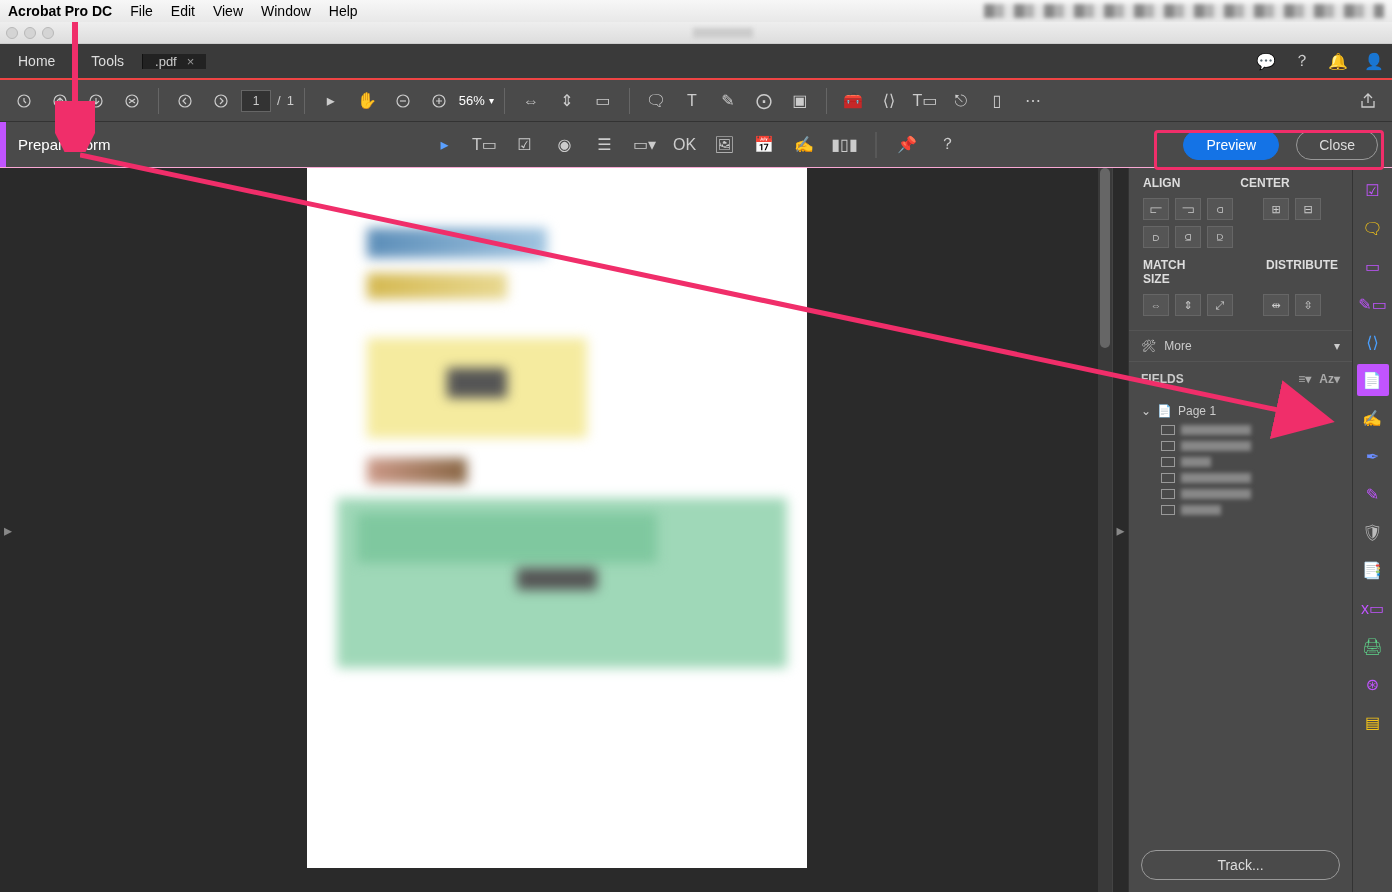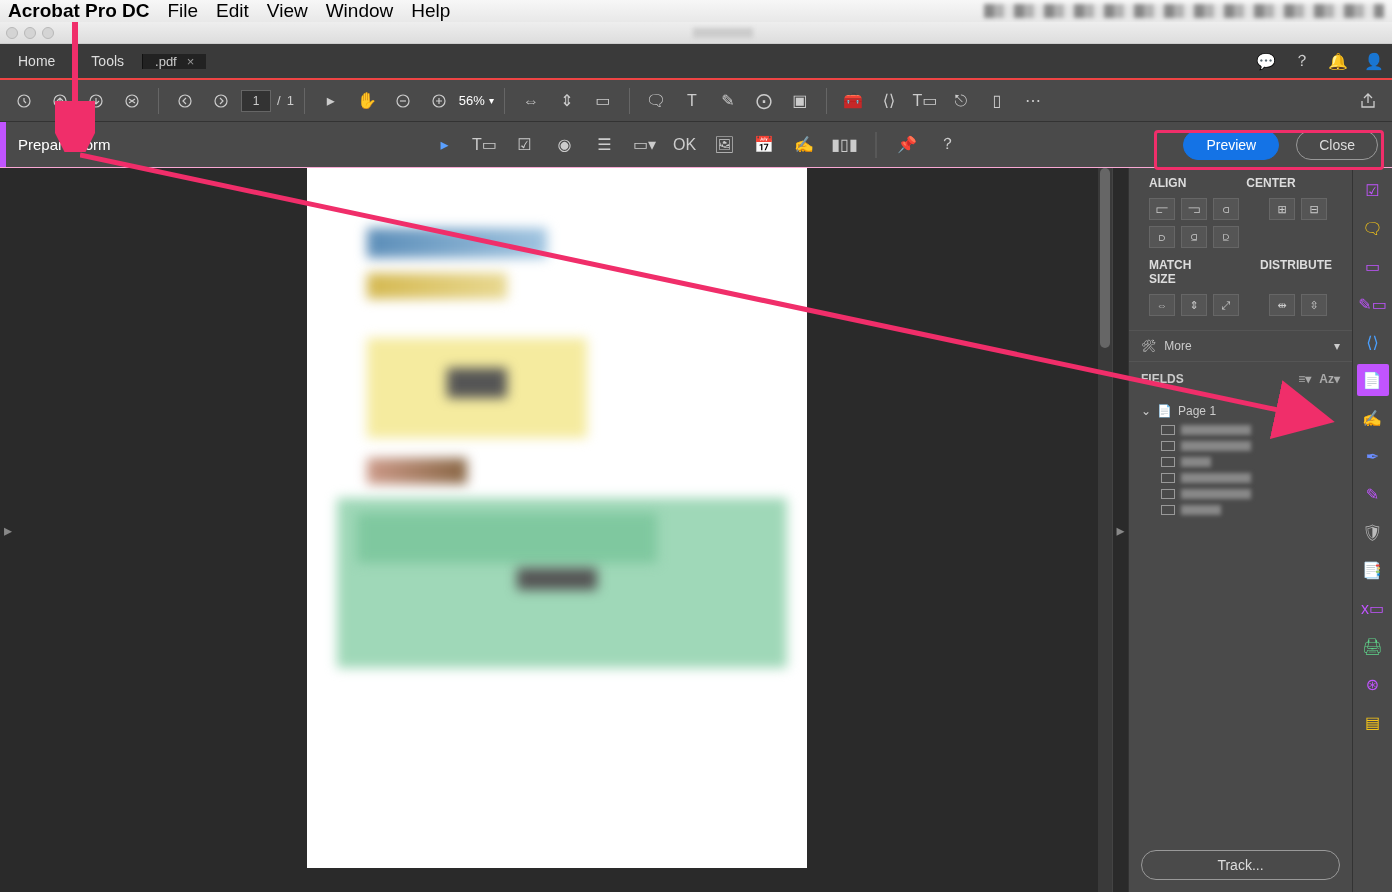--- a/index.html
+++ b/index.html
@@ -1,17 +1,17 @@
 <!DOCTYPE html>
 <html><head>
 <meta charset="utf-8">
 <style>
 *{margin:0;padding:0;box-sizing:border-box;font-family:-apple-system,BlinkMacSystemFont,"Segoe UI",sans-serif}
 body{width:1392px;height:892px;overflow:hidden;background:#2a2a2a;position:relative}
-.menubar{height:22px;background:linear-gradient(#f7f7f7,#e8e8e8);display:flex;align-items:center;padding:0 8px;font-size:19px;color:#000;gap:18px}
+.menubar{height:22px;background:linear-gradient(#f7f7f7,#e8e8e8);display:flex;align-items:center;padding:0 8px;font-size:14px;color:#000;gap:18px}
 .menubar .app-name{font-weight:700}
 .menubar .right-blur{margin-left:auto;width:400px;height:14px;background:repeating-linear-gradient(90deg,#444 0 10px,#888 10px 20px,#ddd 20px 30px);filter:blur(2px);opacity:.6}
 .titlebar{height:22px;background:linear-gradient(#eee,#ddd);display:flex;align-items:center;padding:0 6px;gap:6px;border-bottom:1px solid #ccc}
 .traffic{width:12px;height:12px;border-radius:50%;background:#d4d4d4;border:1px solid #b8b8b8}
 .titlebar .tb-title{margin:0 auto;font-size:12px;color:#999;width:60px;height:10px;background:#ccc;filter:blur(2px)}
 .primary-tabs{height:36px;background:#3a3a3a;display:flex;align-items:center;border-bottom:2px solid #ef4444}
 .ptab{padding:0 18px;display:flex;align-items:center;color:#ddd;font-size:14px;cursor:pointer}
 .doc-tab{background:#222;display:flex;align-items:center;padding:0 12px;color:#ccc;font-size:13px;gap:10px;border-left:1px solid #111}
 .doc-tab .close-x{color:#999;cursor:pointer}
 .primary-tabs .spacer{flex:1}
@@ -44,21 +44,21 @@
 .bb3{left:60px;top:170px;width:220px;height:100px;background:#f5eb9f}
 .bb4{left:140px;top:200px;width:60px;height:30px;background:#555;filter:blur(4px)}
 .bb5{left:60px;top:290px;width:100px;height:26px;background:linear-gradient(90deg,#c98,#864)}
 .bb6{left:30px;top:330px;width:450px;height:170px;background:#9fd8b8}
 .bb7{left:50px;top:345px;width:300px;height:50px;background:#7fc89f;filter:blur(5px)}
 .bb8{left:210px;top:400px;width:80px;height:22px;background:#555;filter:blur(4px)}
 .scroll-track{width:14px;background:#3a3a3a;position:relative}
 .scroll-thumb{position:absolute;top:0;left:2px;width:10px;height:180px;background:#666;border-radius:5px}
 .right-expand{width:16px;background:#2a2a2a;display:flex;align-items:center;justify-content:center;color:#888;cursor:pointer;border-left:1px solid #444}
 .right-panel{width:224px;background:#4a4a4a;display:flex;flex-direction:column;color:#ccc;font-size:12px;border-left:1px solid #333}
-.panel-section{padding:8px 20px}
+.panel-section{padding:8px 14px}
 .panel-headers{display:flex;gap:60px;font-weight:700;color:#ddd;font-size:12px;margin-bottom:8px}
 .btn-row{display:flex;gap:6px;margin-bottom:6px}
 .mini-btn{width:26px;height:22px;background:#555;border:1px solid #666;display:flex;align-items:center;justify-content:center;color:#ccc;cursor:pointer;font-size:11px}
 .more-row{display:flex;align-items:center;gap:8px;padding:8px 12px;cursor:pointer;border-top:1px solid #555;border-bottom:1px solid #555}
 .more-row .chev{margin-left:auto}
 .fields-header{display:flex;align-items:center;padding:10px 12px;font-weight:700;gap:8px}
 .fields-header .sort-icons{margin-left:auto;display:flex;gap:8px;color:#aaa}
 .field-tree{padding:4px 8px}
 .field-page{display:flex;align-items:center;gap:6px;padding:4px;cursor:pointer}
 .field-item{display:flex;align-items:center;gap:6px;padding:3px 4px 3px 24px;cursor:pointer}

